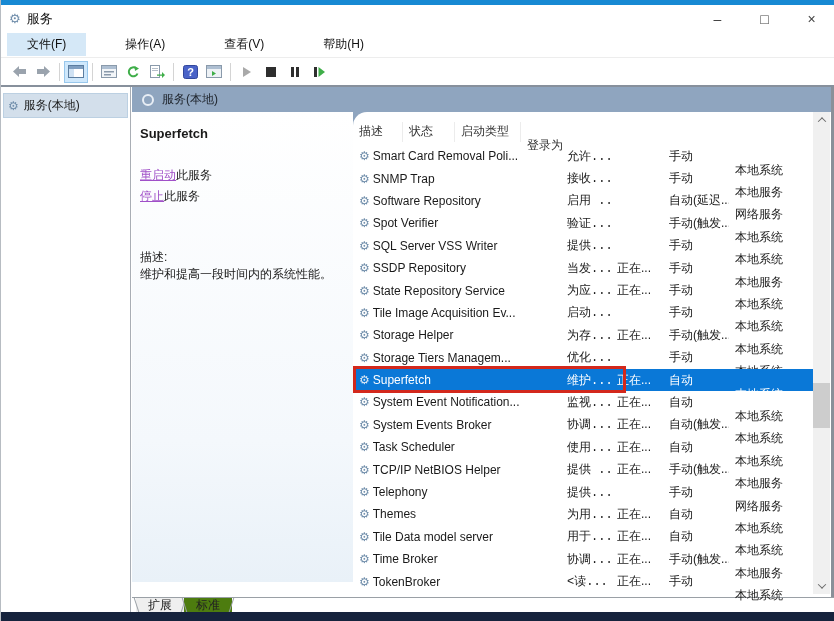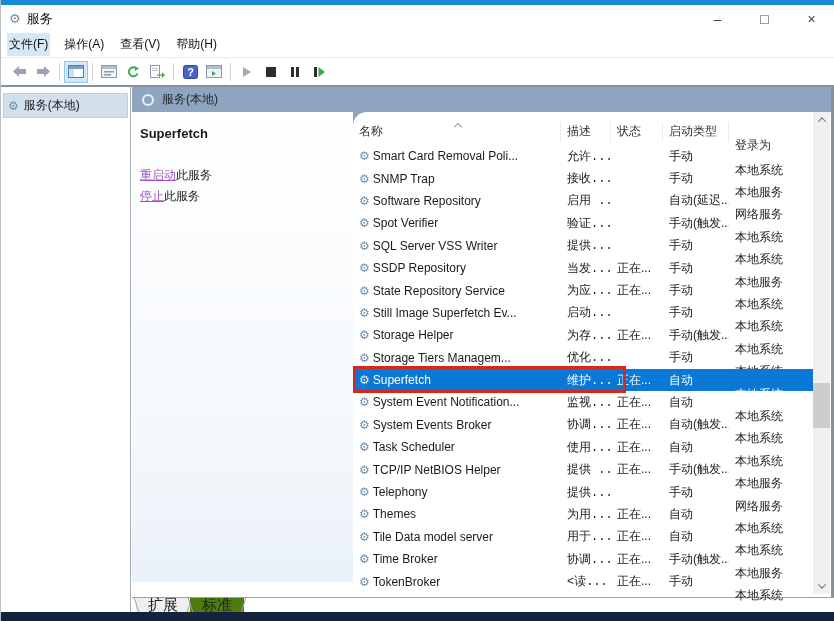--- a/index.html
+++ b/index.html
@@ -14,21 +14,21 @@
   .titlebar { position:absolute; left:0; top:5px; width:834px; height:27px; background:#fff;
     display:flex; align-items:center; padding-left:8px; }
   .title-icon { font-size:13px; color:#6f8daa; margin-right:6px; }
   .title-text { font-size:13px; color:#111; }
   .win-controls { position:absolute; right:0; top:0; height:27px; display:flex; }
   .win-btn { width:47px; height:27px; display:flex; align-items:center; justify-content:center;
     color:#444; font-size:14px; }
   
   .menubar { position:absolute; left:0; top:32px; width:834px; height:26px; background:#fff;
     display:flex; align-items:center; padding-left:6px; border-bottom:1px solid #ededed; }
-  .menu-item { padding:3px 2px; margin-right:12px; color:#111; }
+  .menu-item { padding:3px 20px; margin-right:19px; color:#111; }
   .menu-item.active { background:#d5e8f7; }
   
   .toolbar { position:absolute; left:0; top:58px; width:834px; height:27px; background:#fff;
     display:flex; align-items:center; padding-left:6px; }
   .tb-btn { width:24px; height:22px; display:flex; align-items:center; justify-content:center; border:1px solid transparent; }
   .tb-btn.pressed { background:#cfe8fc; border:1px solid #98c7ec; }
   .tb-sep { width:1px; height:18px; background:#d4d4d4; margin:0 4px; }
   .main-top-line { position:absolute; left:0; top:85px; width:834px; height:2px; background:#87909c; }
   
   .tree-panel { position:absolute; left:0; top:87px; width:130px; height:525px; background:#fff;
@@ -71,21 +71,21 @@
   .sb-arrow { position:absolute; left:0; width:17px; height:16px; display:flex; align-items:center; justify-content:center; }
   .sb-up { top:0; } .sb-down { bottom:0; }
   .chev { width:6px; height:6px; border-left:1px solid #6a6a6a; border-top:1px solid #6a6a6a; }
   .chev.up { transform:rotate(45deg) translate(1px,1px); }
   .chev.down { transform:rotate(-135deg) translate(1px,1px); }
   .sb-thumb { position:absolute; left:0; top:271px; width:17px; height:45px; background:#cdcdcd; }
   .right-shade { position:absolute; right:0; top:87px; width:3px; height:525px; background:#8a9099; }
   
   .tabs-row { position:absolute; left:131px; top:597px; width:703px; height:15px; background:#fff;
     border-top:1px solid #9aa0a6; display:flex; padding-left:4px; }
-  .tab { position:relative; padding:0 12px; font-size:15px; line-height:14px; color:#222; background:#efefef; }
+  .tab { position:relative; padding:0 12px; font-size:12px; line-height:14px; color:#222; background:#efefef; }
   .tab::before { content:""; position:absolute; left:0; top:0; bottom:0; width:1px; background:#9aa0a6; transform:skewX(18deg); }
   .tab::after  { content:""; position:absolute; right:0; top:0; bottom:0; width:1px; background:#9aa0a6; transform:skewX(-18deg); }
   .tab.active { background:#4d7c0f; z-index:1; }
   .bottom-strip { position:absolute; left:0; top:612px; width:834px; height:9px; background:#16233d; }
   svg { display:block; }
 </style>
 </head>
 <body>
 
 <div class="top-strip"></div>
@@ -205,28 +205,28 @@
   <div class="notch"></div>
 
   <div class="info-panel">
     <div class="svc-name">Superfetch</div>
     <div class="svc-link-line">
       <span class="svc-link">重启动</span><span>此服务</span>
     </div>
     <div class="svc-link-line">
       <span class="svc-link">停止</span><span>此服务</span>
     </div>
+    <div class="desc-block">
+      <div>描述:</div>
+      <div>维护和提高一段时间内的系统性能。</div>
+    </div>
   </div>
 
   <div class="list-panel">
     <div class="lv-header">
-      <div class="lv-h-cell c-name">
-        <span>名称</span>
-        <span class="sort-up"></span>
-      </div>
       <div class="lv-h-cell c-desc">描述</div>
       <div class="lv-h-cell c-status">状态</div>
       <div class="lv-h-cell c-startup">启动类型</div>
       <div class="lv-h-cell c-logon">登录为</div>
     </div>
     <div class="lv-rows">
 
         <div class="row">
 
           <div class="cell name-cell c-name">
@@ -308,21 +308,21 @@
           <div class="cell c-desc">为应...</div>
           <div class="cell c-status">正在...</div>
           <div class="cell c-startup">手动</div>
           <div class="cell c-logon">本地系统</div>
         </div>
 
         <div class="row">
 
           <div class="cell name-cell c-name">
             <span class="gear">⚙</span>
-            <span>Still Image Superfetch Ev...</span>
+            <span>Tile Image Acquisition Ev...</span>
           </div>
           <div class="cell c-desc">启动...</div>
           <div class="cell c-status"></div>
           <div class="cell c-startup">手动</div>
           <div class="cell c-logon">本地系统</div>
         </div>
 
         <div class="row">
 
           <div class="cell name-cell c-name">

